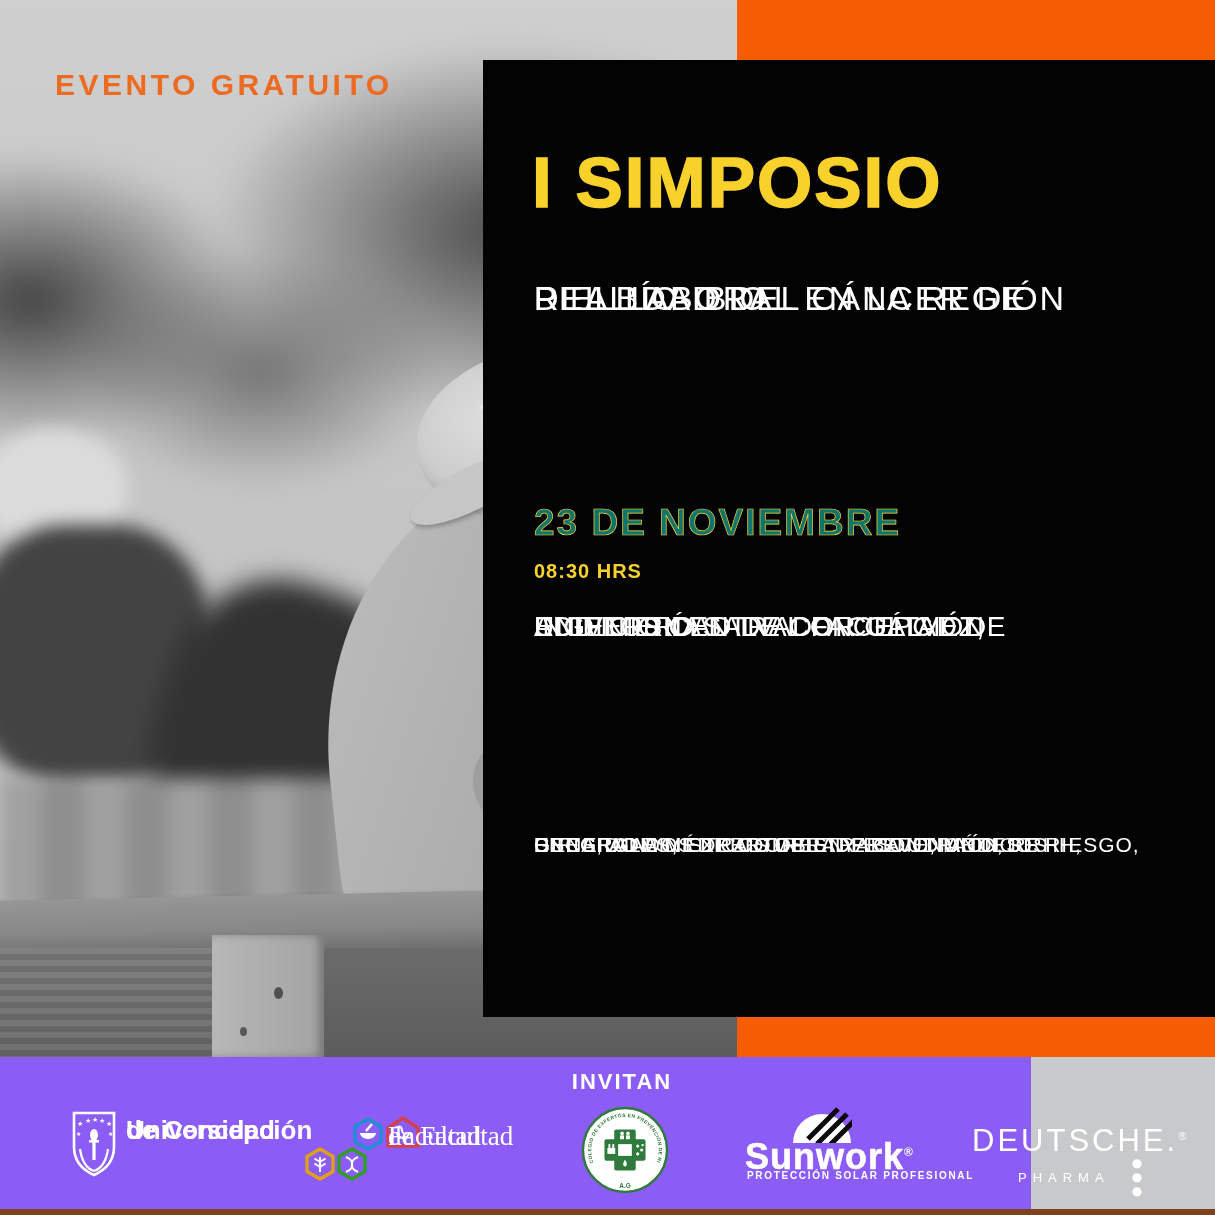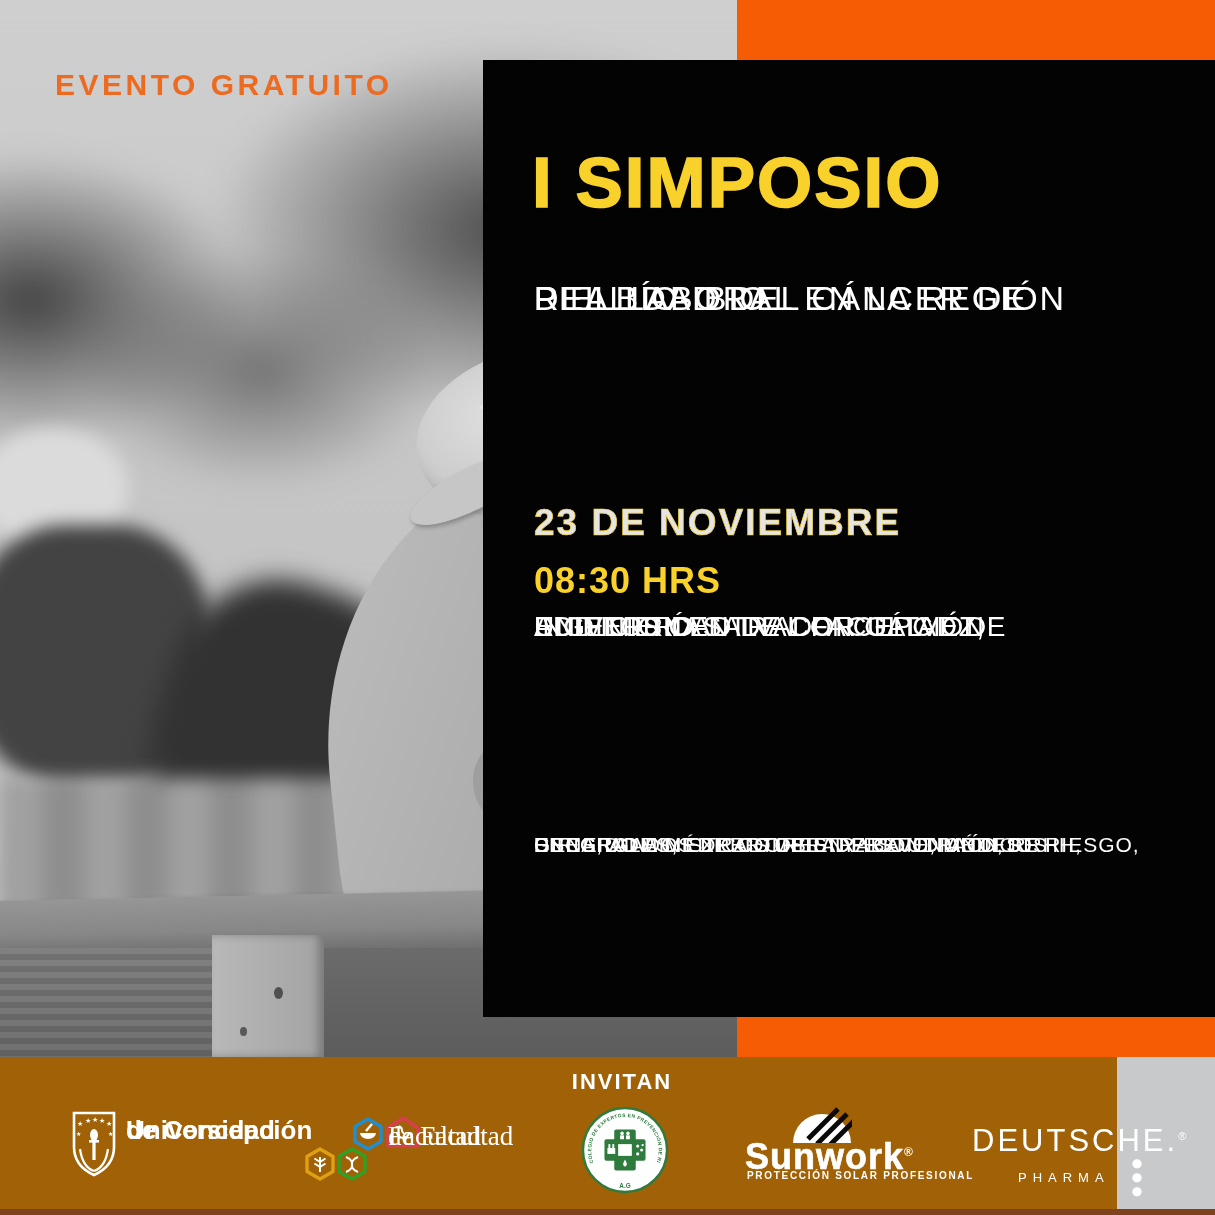--- a/index.html
+++ b/index.html
@@ -66,27 +66,27 @@
 
   
   .orange-block{left:737px;top:0;width:478px;height:1057px;background:#F55C03;z-index:2;}
   .panel{left:483px;top:60px;width:799px;height:957px;background:#030303;z-index:3;}
   .badge{left:55px;top:70px;font-weight:700;font-size:30px;line-height:1;letter-spacing:3.5px;
          color:#ED6B21;z-index:6;white-space:nowrap;}
 
   .title{left:49px;top:82px;color:#F9D12B;font-size:71px;font-weight:700;letter-spacing:2px;
          -webkit-text-stroke:1.6px #F9D12B;white-space:nowrap;}
   .subtitle{left:51px;top:210px;color:#fff;font-size:34px;line-height:57px;font-weight:500;letter-spacing:1.8px;white-space:nowrap;}
-  .date{left:51px;top:442px;color:#e5e5e5;font-size:37px;font-weight:700;letter-spacing:2px;
+  .date{left:51px;top:442px;color:#0f766e;font-size:37px;font-weight:700;letter-spacing:2px;
         -webkit-text-stroke:.7px #F9D12B;white-space:nowrap;}
-  .time{left:51px;top:500px;color:#F9D12B;font-size:36px;font-weight:700;letter-spacing:1px;white-space:nowrap;}
+  .time{left:51px;top:500px;color:#F9D12B;font-size:20px;font-weight:700;letter-spacing:1px;white-space:nowrap;}
   .venue{left:51px;top:545px;color:#fff;font-size:28px;line-height:44px;font-weight:500;letter-spacing:.6px;white-space:nowrap;}
   .audience{left:51px;top:766px;color:#fff;font-size:21px;line-height:37px;font-weight:500;letter-spacing:1px;white-space:nowrap;}
 
-  .footer{left:0;top:1057px;width:1117px;height:158px;background:#a16207;z-index:4;text-decoration:underline;}
+  .footer{left:0;top:1057px;width:1031px;height:158px;background:#8b5cf6;z-index:4;text-decoration:underline;}
   .bottom-line{left:0;top:152px;width:1215px;height:6px;background:#7E431C;}
   .invitan{left:542px;top:12px;width:160px;text-align:center;color:#fff;font-size:22px;
            font-weight:700;letter-spacing:2px;}
 
   .udec-logo{left:70px;top:52px;width:48px;height:70px;}
   .udec-text{left:126px;top:58px;color:#fff;font-size:26px;font-weight:700;line-height:31px;white-space:nowrap;}
   .farmacia-logo{left:303px;top:58px;width:122px;height:70px;}
   .farmacia-text{left:388px;top:63px;width:150px;text-align:right;color:#fff;
                  font-family:"Liberation Serif",serif;font-size:27px;line-height:32px;white-space:nowrap;}
   .seal{left:581px;top:49px;width:88px;height:88px;}

